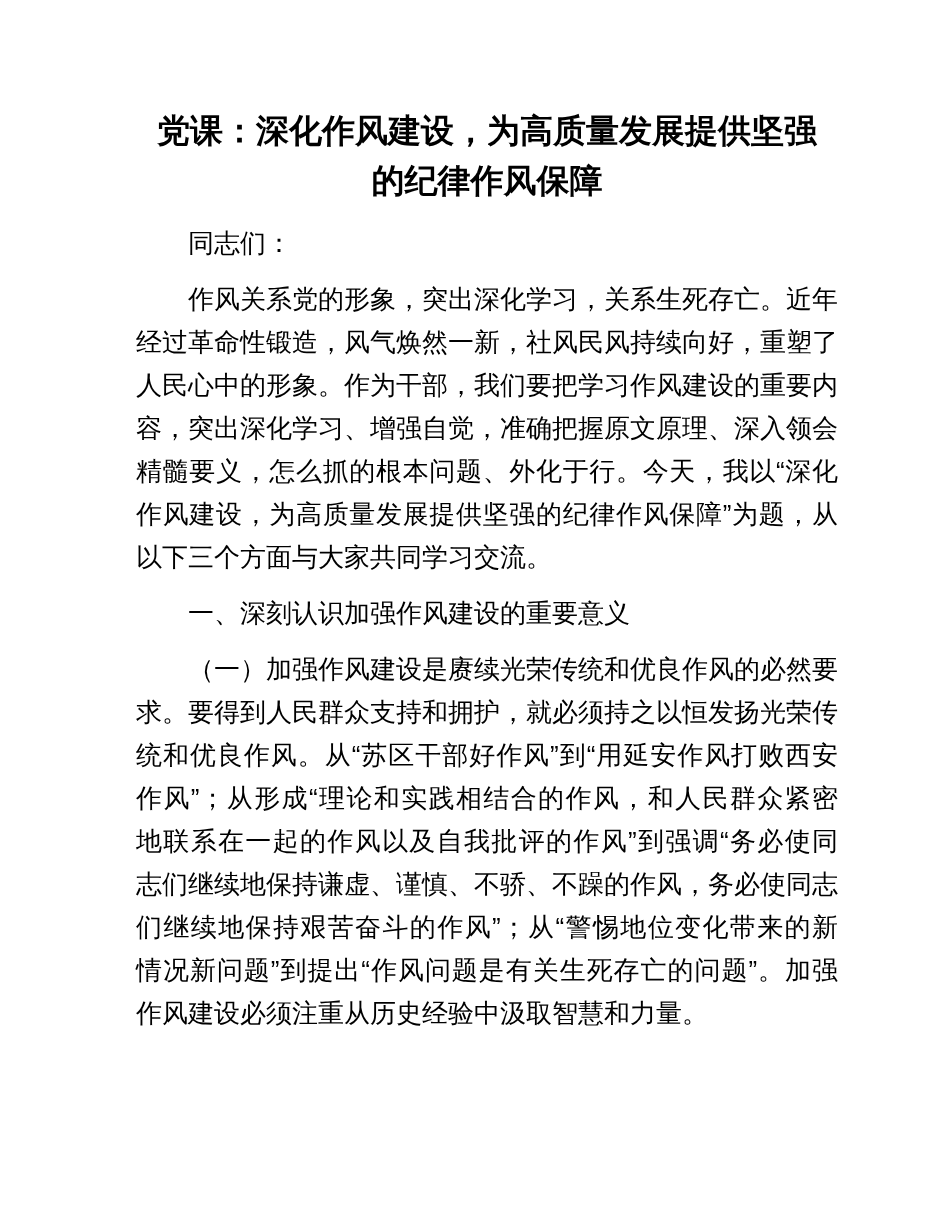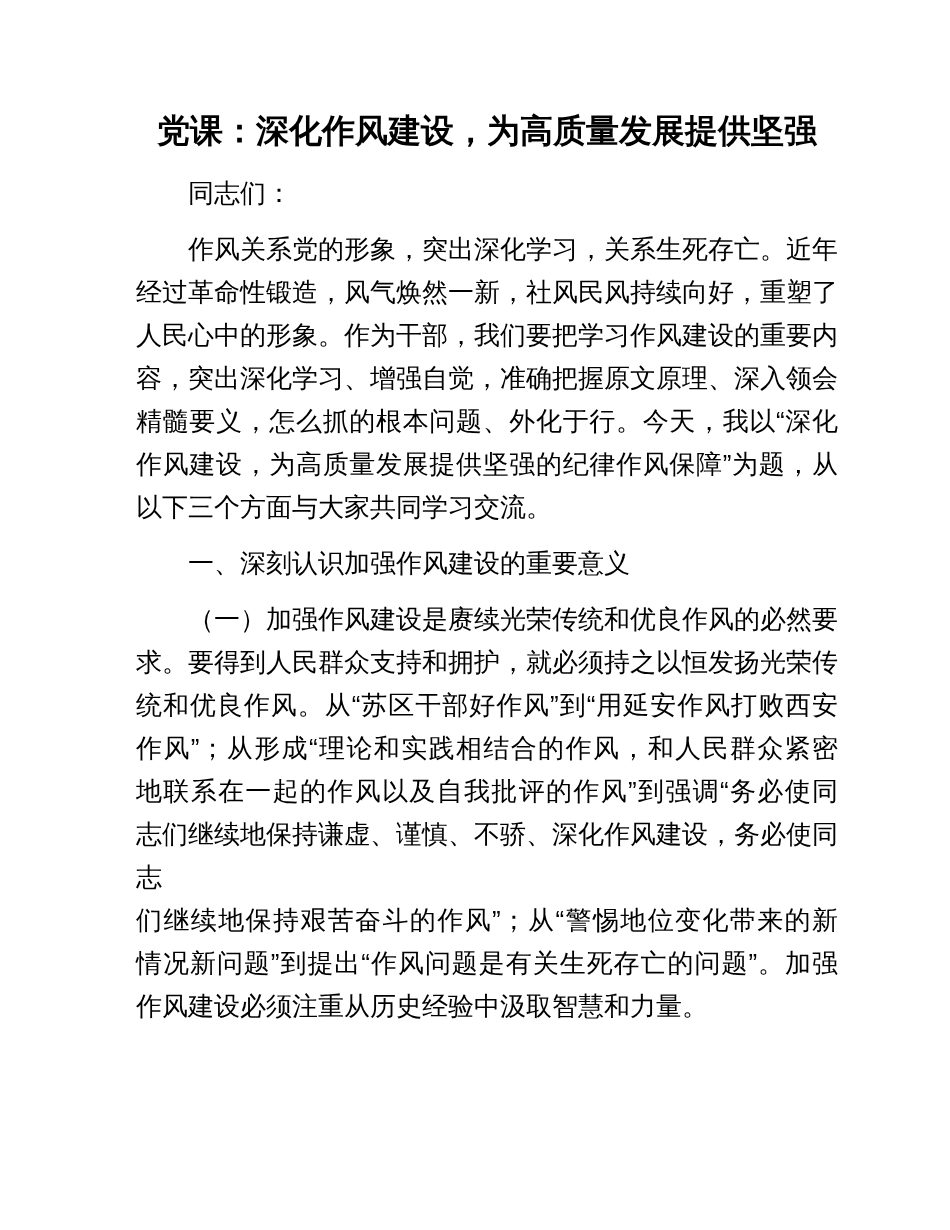--- a/index.html
+++ b/index.html
@@ -55,20 +55,21 @@
   }
 </style>
 </head>
 <body>
 
 <div class="page">
   <div class="doc">
 
     <h1 class="title">
       <span class="title-line">党课：深化作风建设，为高质量发展提供坚强</span>
+      <span class="title-line">的纪律作风保障</span>
     </h1>
 
     <div class="para">
       <span class="line final indent">同志们：</span>
     </div>
 
     <div class="para">
       <span class="line indent">作风关系党的形象，突出深化学习，关系生死存亡。近年</span>
       <span class="line">经过革命性锻造，风气焕然一新，社风民风持续向好，重塑了</span>
       <span class="line">人民心中的形象。作为干部，我们要把学习作风建设的重要内</span>
@@ -81,20 +82,20 @@
     <div class="para">
       <span class="line final indent heading-line">一、深刻认识加强作风建设的重要意义</span>
     </div>
 
     <div class="para">
       <span class="line indent">（一）加强作风建设是赓续光荣传统和优良作风的必然要</span>
       <span class="line">求。要得到人民群众支持和拥护，就必须持之以恒发扬光荣传</span>
       <span class="line">统和优良作风。从“苏区干部好作风”到“用延安作风打败西安</span>
       <span class="line">作风”；从形成“理论和实践相结合的作风，和人民群众紧密</span>
       <span class="line">地联系在一起的作风以及自我批评的作风”到强调“务必使同</span>
-      <span class="line">志们继续地保持谦虚、谨慎、不骄、深化作风建设，务必使同志</span>
+      <span class="line">志们继续地保持谦虚、谨慎、不骄、不躁的作风，务必使同志</span>
       <span class="line">们继续地保持艰苦奋斗的作风”；从“警惕地位变化带来的新</span>
       <span class="line">情况新问题”到提出“作风问题是有关生死存亡的问题”。加强</span>
       <span class="line final">作风建设必须注重从历史经验中汲取智慧和力量。</span>
     </div>
 
   </div>
 </div>
 
 </body></html>

